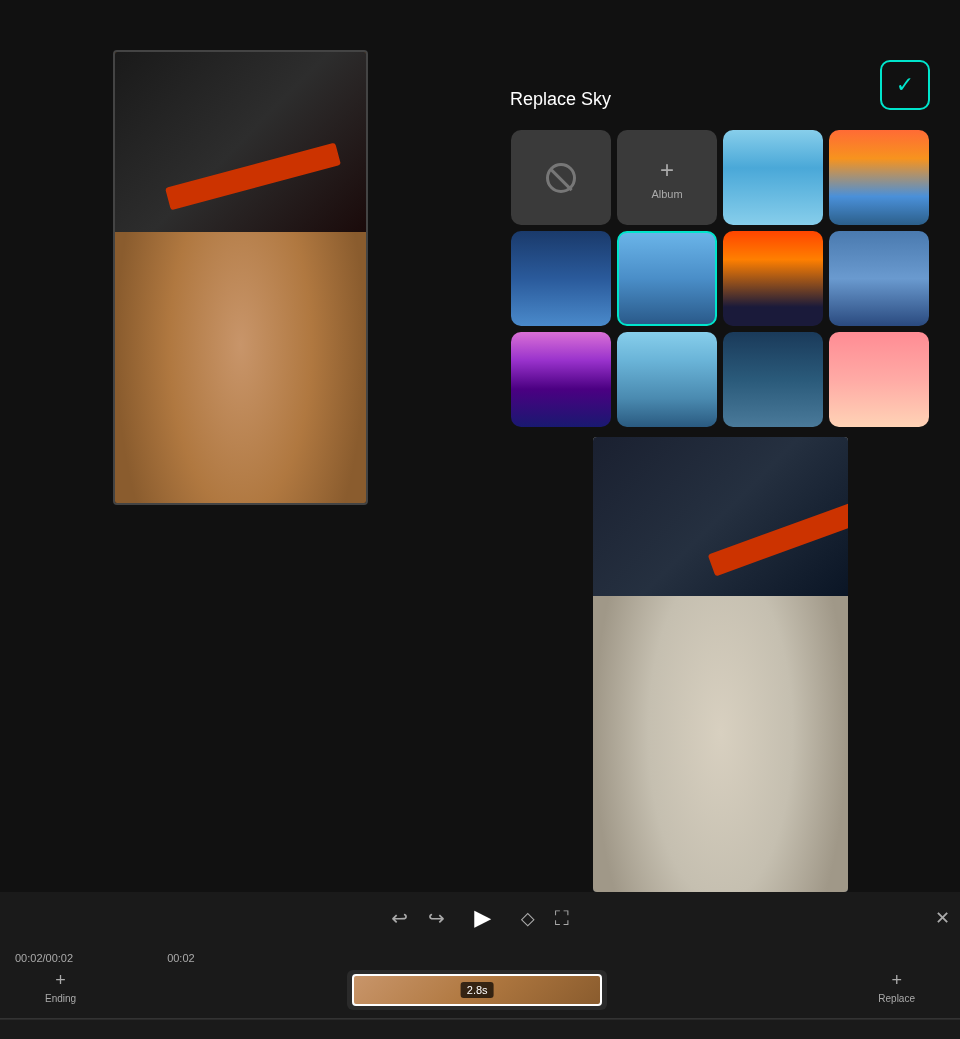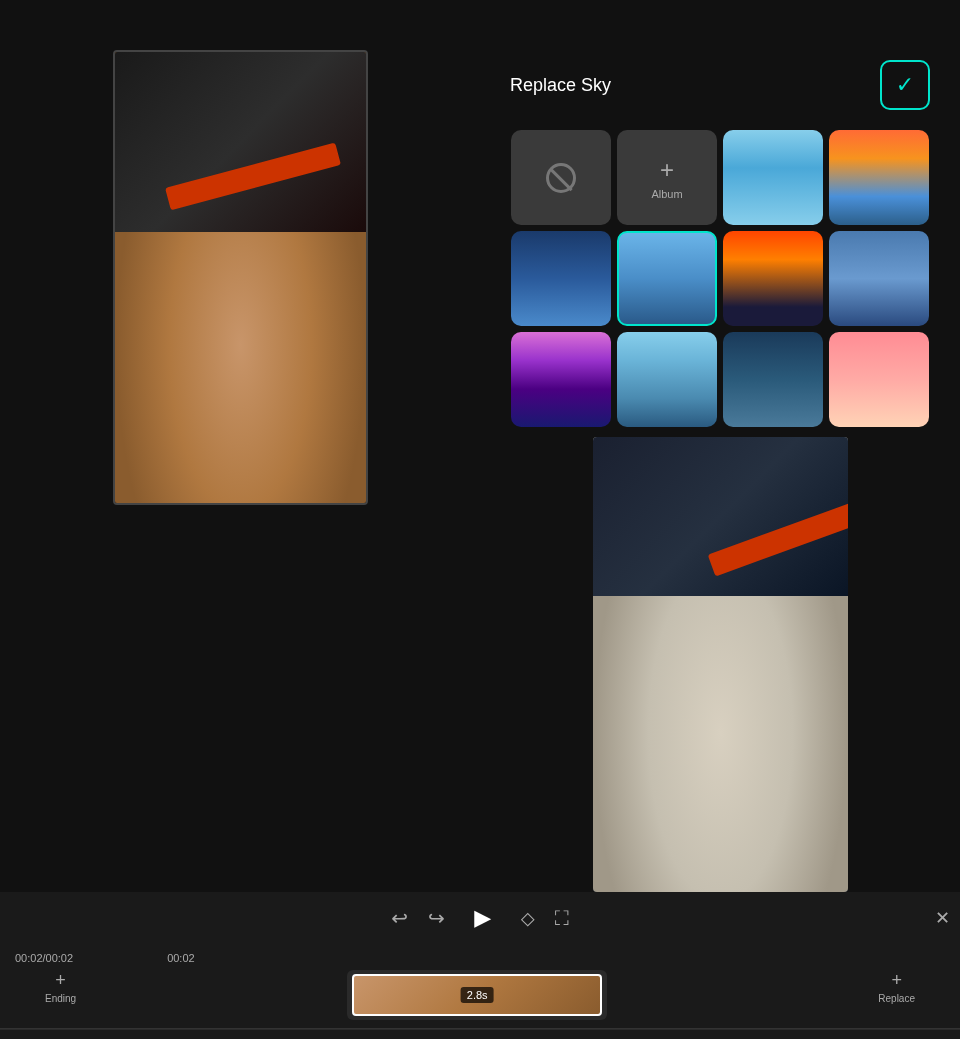--- a/index.html
+++ b/index.html
@@ -102,21 +102,21 @@
     .right-panel {
       flex: 1;
       display: flex;
       flex-direction: column;
       align-items: center;
       padding-top: 20px;
     }
 
     .replace-sky-header {
       display: flex;
-      align-items: center;
+      align-items: flex-end;
       justify-content: space-between;
       width: 430px;
       padding: 10px 5px;
       margin-bottom: 10px;
       gap: 12px;
     }
 
     .confirm-btn {
       width: 50px;
       height: 50px;
@@ -400,21 +400,21 @@
     <div class="timeline-row">
       <span class="time-display">00:02/00:02</span>
       <span class="time-display" style="margin-left: 84px;">00:02</span>
     </div>
     <div style="position:relative; padding: 0 15px;">
       <div class="opening-ending">
         <div class="opening-btn">
           <span style="font-size:18px;color:#aaa;">+</span>
           <span>Ending</span>
         </div>
-        <div class="timeline-track" style="width: 260px; height: 50px; flex: 0 0 260px;">
+        <div class="timeline-track" style="width: 260px; height: 40px; flex: 0 0 260px;">
           <div class="track-segment"></div>
           <div class="track-label">2.8s</div>
         </div>
         <div class="ending-btn">
           <span style="font-size:18px;color:#aaa;">+</span>
           <span>Replace</span>
         </div>
       </div>
     </div>
   </div>

